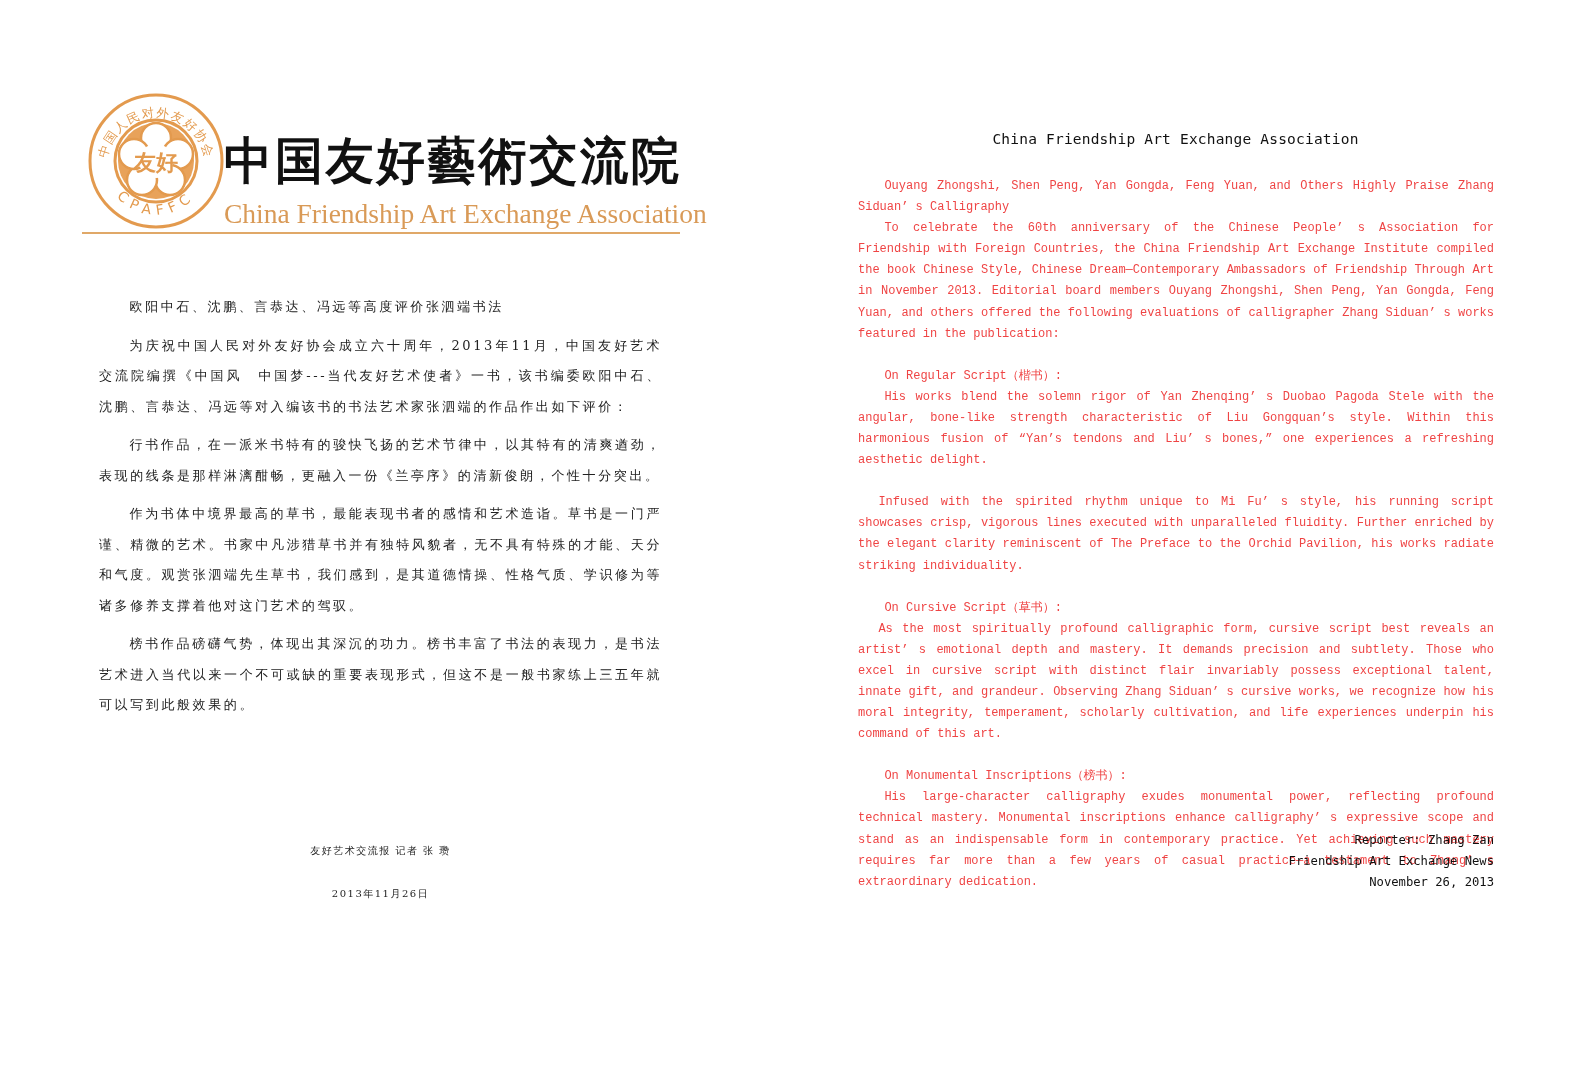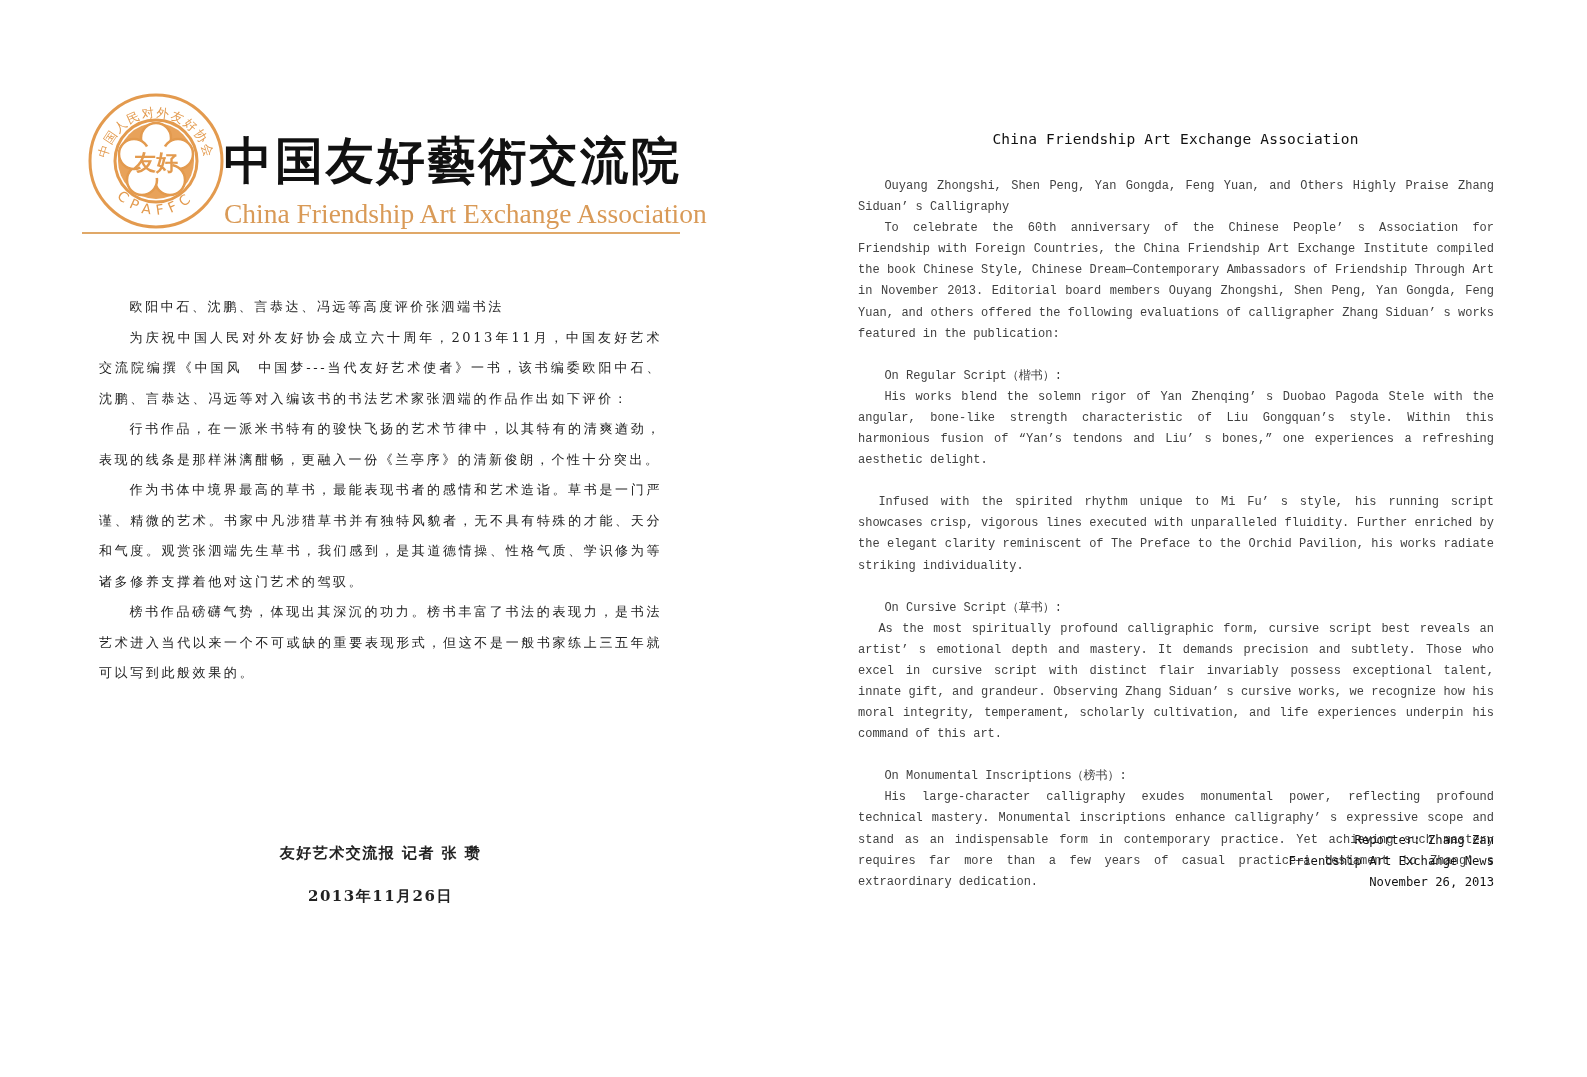--- a/index.html
+++ b/index.html
@@ -33,37 +33,36 @@
     }
 
     
     .cn {
       position: absolute; left: 99px; width: 563px;
       font-family: "DejaVu Serif", serif; font-size: 13px;
       letter-spacing: 2.6px; color: #222;
     }
     .cn p { margin: 0; line-height: 30.5px; text-align: justify; text-indent: 2.35em; }
     .cn p.title { margin-bottom: 0; }
-    .cn p + p { margin-top: 0; }
+    .cn p + p { margin-top: 8px; }
     .cn-sign {
       position: absolute; left: 99px; width: 563px; text-align: center;
-      font-family: "DejaVu Serif", serif; font-size: 15px; color: #222;
+      font-family: "DejaVu Serif", serif; font-size: 10px; color: #222;
       letter-spacing: 1.5px;
-      font-weight: bold;
     }
 
     
     .en-heading {
       position: absolute; left: 98px; width: 635px; top: 131px; text-align: center;
       font-family: "DejaVu Sans Mono", monospace; font-size: 14.5px; color: #111;
       letter-spacing: 0.2px;
     }
     .en {
       position: absolute; left: 98px; width: 636px;
-      font-family: "Liberation Mono", monospace; font-size: 12px; color: #404040;
+      font-family: "Liberation Mono", monospace; font-size: 12px; color: #ef4444;
     }
     .en p { margin: 0; line-height: 21.1px; text-align: justify; }
     .en p.ind { text-indent: 2.2em; }
     .en p.ind1 { text-indent: 1.7em; }
     .en p.sec { text-indent: 2.2em; }
     .en-sign {
       position: absolute; right: 93px; text-align: right;
       font-family: "DejaVu Sans Mono", monospace; font-size: 12.2px; color: #111;
       line-height: 21px;
     }

